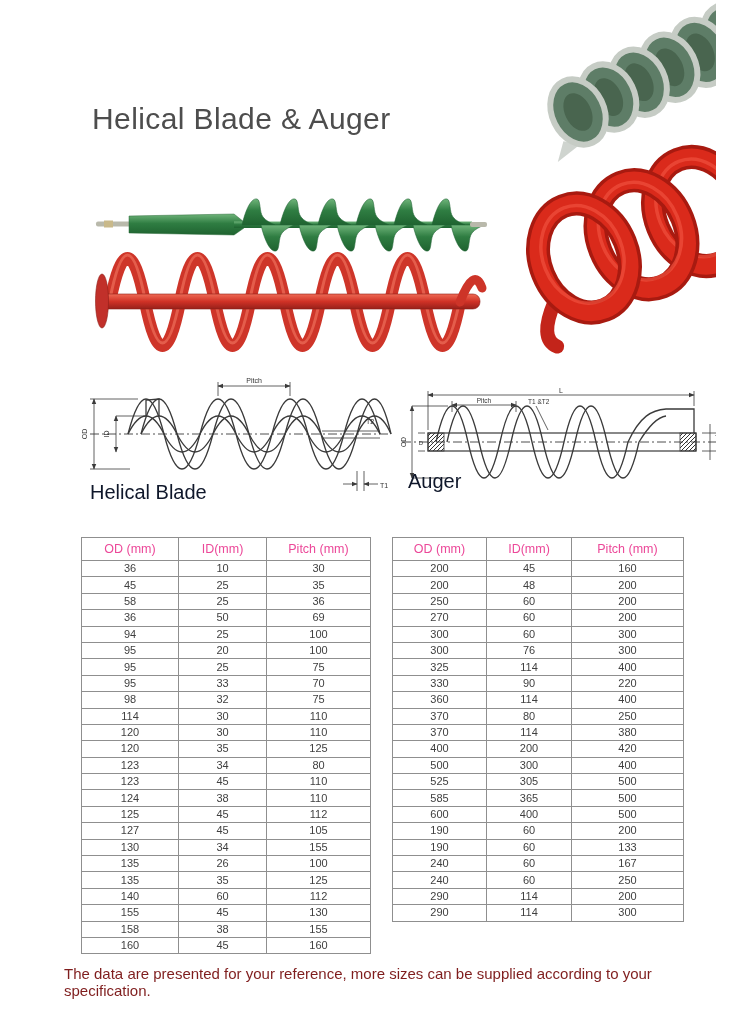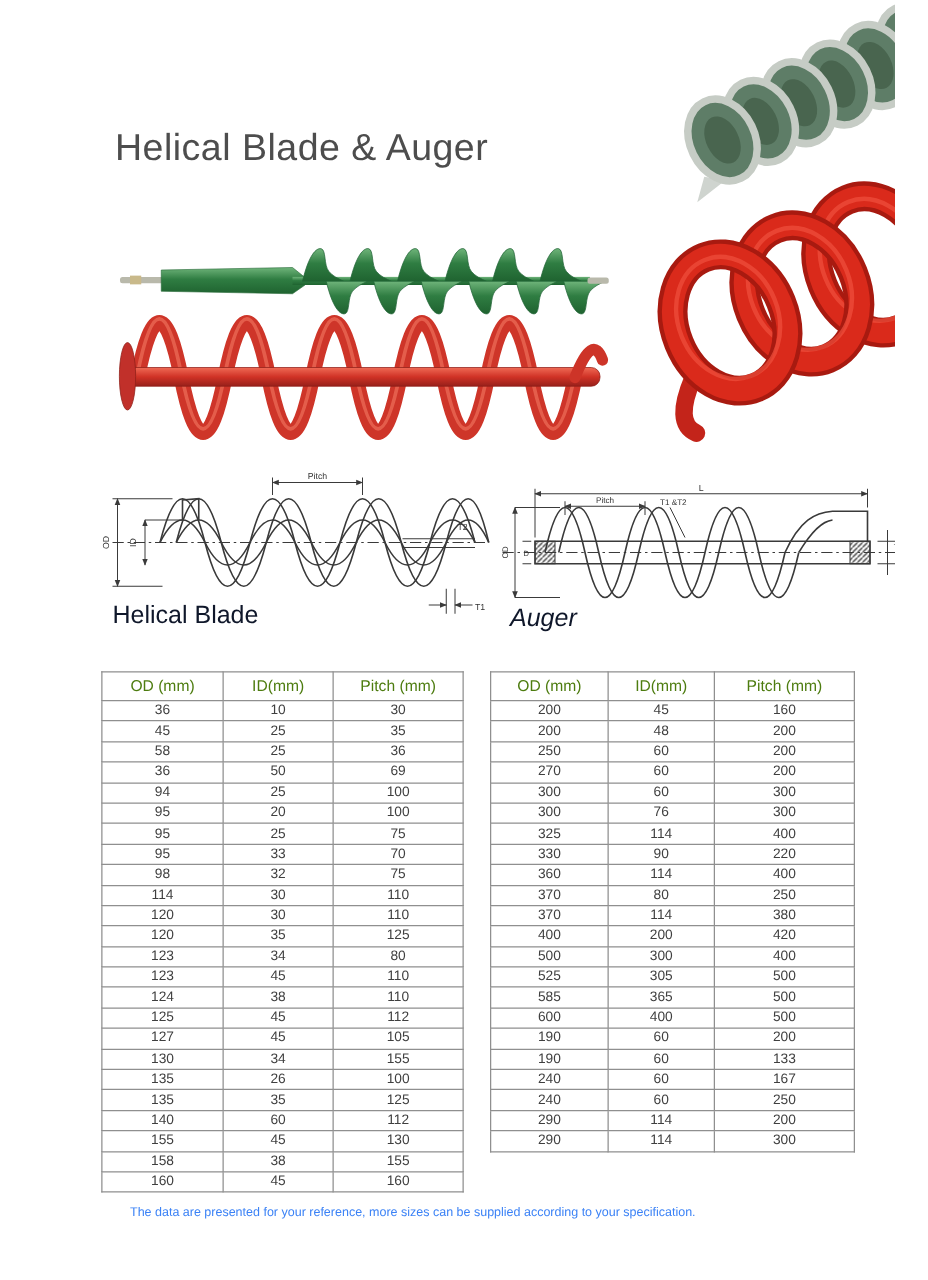--- a/index.html
+++ b/index.html
@@ -2,29 +2,29 @@
 <html><head>
 <meta charset="utf-8">
 <style>
   html,body { margin:0; padding:0; background:#ffffff; }
   .page { position:relative; width:690px; height:1024px; margin:0 auto; background:#ffffff;
           font-family:"Liberation Sans", sans-serif; overflow:hidden; }
   .title { position:absolute; left:66px; top:102px; font-size:30px; color:#4d4d4d; letter-spacing:.4px; }
   .photo, .diagram { position:absolute; }
   .caption { position:absolute; font-size:20px; color:#0f172a; }
   .cap-helical { left:64px; top:481px; }
-  .cap-auger  { left:382px; top:484px;font-style:italic; }
+  .cap-auger  { left:382px; top:470px; }
   .spec-table { position:absolute; top:537px; border-collapse:collapse; background:#fff; }
   .spec-table.left  { left:55px; }
   .spec-table.right { left:366px; }
-  .spec-table th { font-weight:normal; font-size:12.5px; color:#4d7c0f;
+  .spec-table th { font-weight:normal; font-size:12.5px; color:#ec4899;
                    border:1px solid #8f8f8f; height:22px; padding:0 2px; }
   .spec-table td { font-size:11px; color:#3f3f3f; text-align:center;
                    border:1px solid #8f8f8f; height:15.4px; line-height:1; padding:0; }
-  .footer { position:absolute; left:38px; top:965px; font-size:10px; color:#3b82f6;margin-left:40px; }
+  .footer { position:absolute; left:38px; top:965px; font-size:15px; color:#7f1d1d; }
   svg text { font-family:"Liberation Sans", sans-serif; fill:#333; }
   .dimline { stroke:#3a3a3a; stroke-width:.8; fill:none; }
   .drawline { stroke:#3a3a3a; stroke-width:1.3; fill:none; }
   .thinline { stroke:#3a3a3a; stroke-width:.9; fill:none; }
 </style>
 </head>
 <body>
 
 <div class="page">
 

